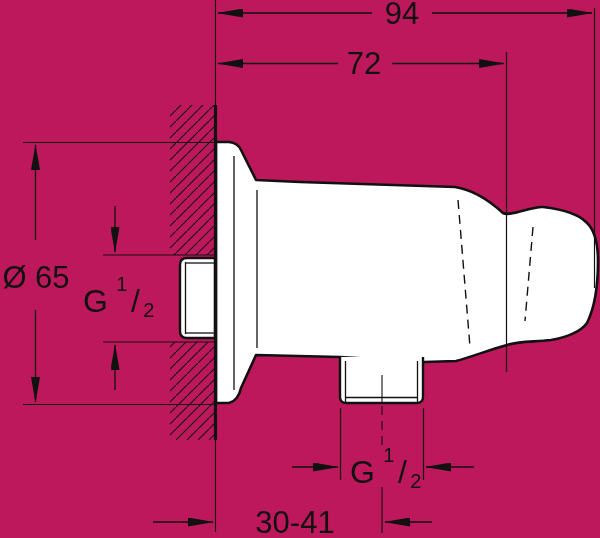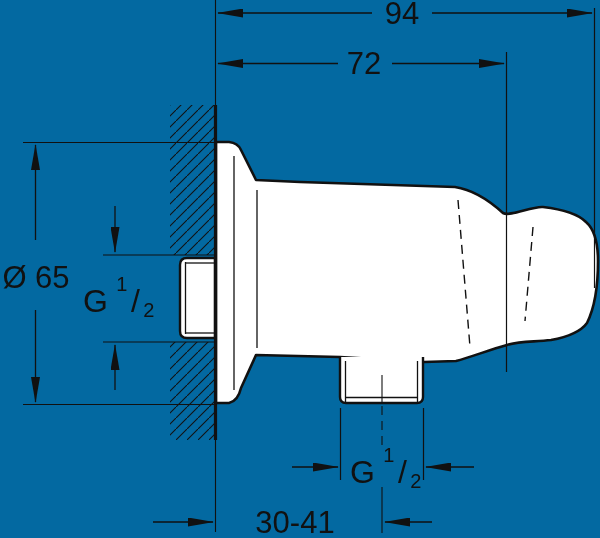--- a/index.html
+++ b/index.html
@@ -1,17 +1,17 @@
 <!DOCTYPE html>
 <html><head>
 <meta charset="utf-8">
 <style>
   html,body{margin:0;padding:0;background:#e8e8e8;}
   .stage{
-    width:600px;height:538px;background:#0369a1;position:relative;margin:0 auto;
+    width:600px;height:538px;background:#be185d;position:relative;margin:0 auto;
     font-family:"Liberation Sans", sans-serif;
   }
   svg{display:block;}
   text, tspan{
     font-family:"Liberation Sans", sans-serif;
     fill:#111111;
   }
   .dim-text{font-size:31px;}
   .g-main{font-size:32px;}
   .g-small{font-size:20px;}

